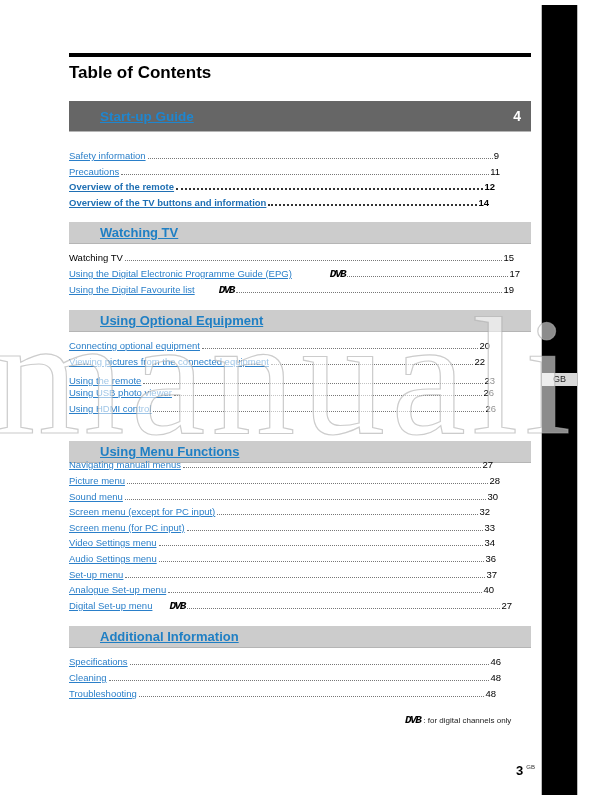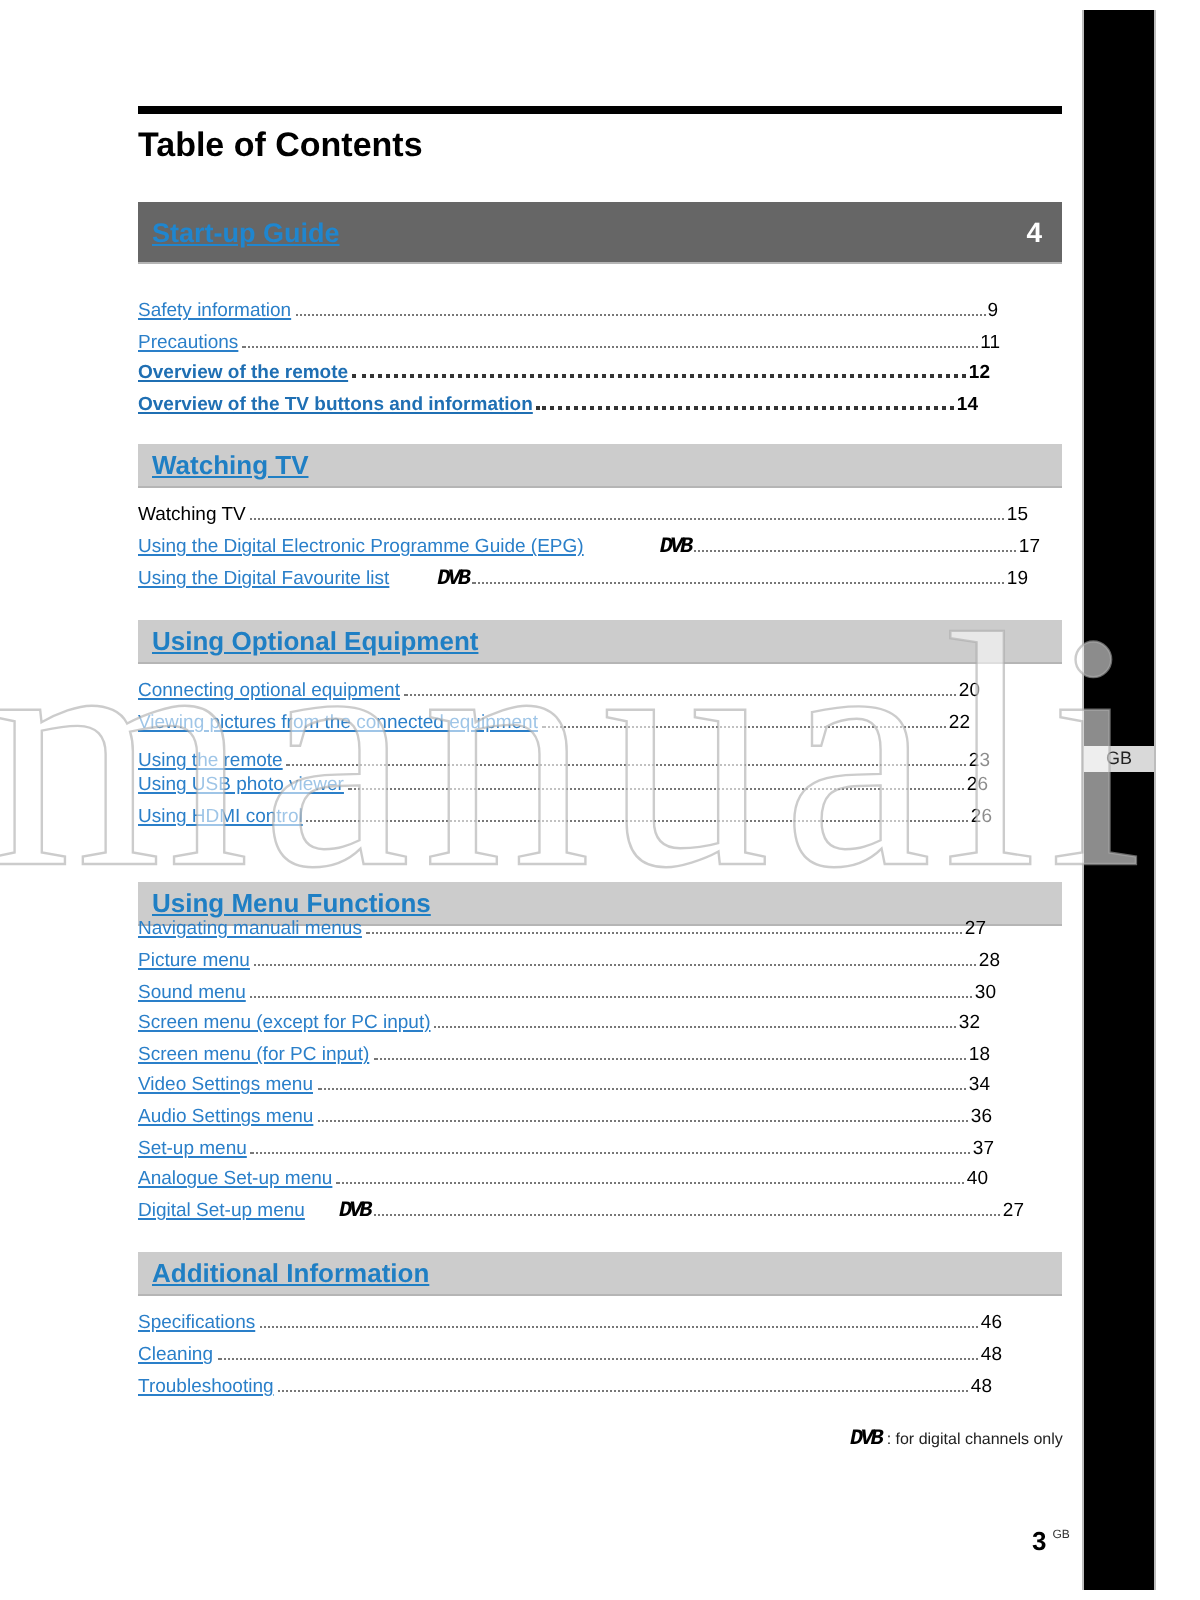--- a/index.html
+++ b/index.html
@@ -70,20 +70,21 @@
     }
     .section-head.light {
       height: 22px;
     }
     .section-head .title {
       color: #1f7fc4;
       text-decoration: underline;
       font-weight: bold;
       font-size: 13px;
       cursor: pointer;
+      margin-left: 24px;
     }
     .section-head.dark .title {
       line-height: 31px;
       font-size: 13.5px;
       color: #1f86cf;
     }
     .section-head.light .title {
       line-height: 22px;
     }
     .section-head .num {
@@ -140,21 +141,21 @@
       font-size: 11px;
       letter-spacing: -1.5px;
       color: #000;
       font-style: italic;
     }
     .entry .dvb {
       margin-left: 0;
     }
     .legend {
       position: absolute;
-      left: 425px;
+      left: 405px;
       top: 714px;
       font-size: 8px;
       color: #222;
       white-space: nowrap;
     }
     .legend .dvb {
       font-size: 11px;
       margin-right: 3px;
     }
     .page-num {
@@ -297,21 +298,21 @@
   <span class="page">30</span>
 </div>
 <div class="entry" style="top:505px; width:421px">
   <span class="label">Screen menu (except for PC input)</span>
   <span class="leader"></span>
   <span class="page">32</span>
 </div>
 <div class="entry" style="top:521px; width:426px">
   <span class="label">Screen menu (for PC input)</span>
   <span class="leader"></span>
-  <span class="page">18</span>
+  <span class="page">33</span>
 </div>
 <div class="entry" style="top:536px; width:426px">
   <span class="label">Video Settings menu</span>
   <span class="leader"></span>
   <span class="page">34</span>
 </div>
 <div class="entry" style="top:552px; width:427px">
   <span class="label">Audio Settings menu</span>
   <span class="leader"></span>
   <span class="page">36</span>

